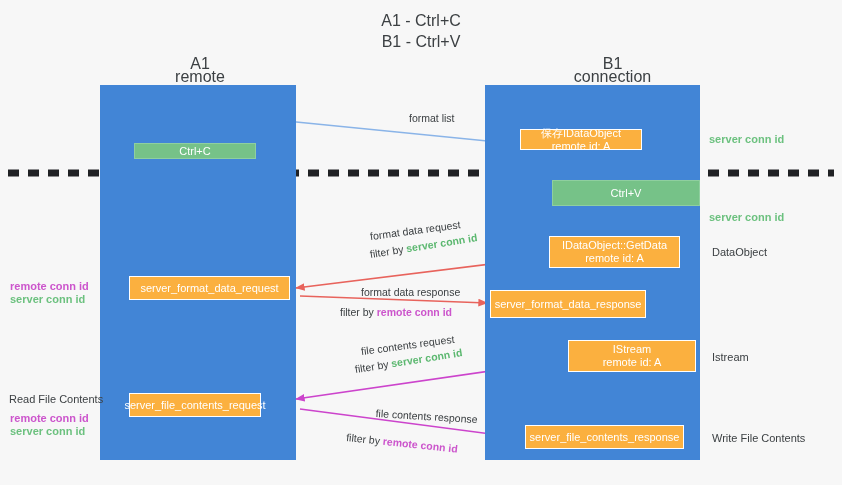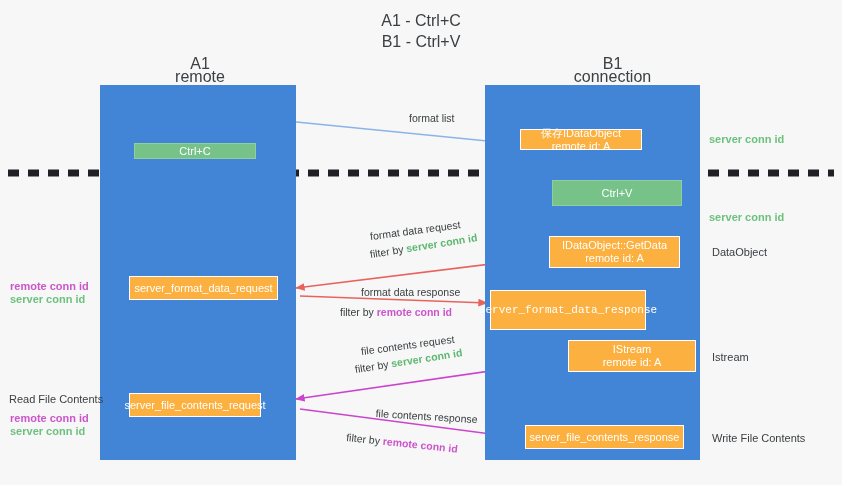--- a/index.html
+++ b/index.html
@@ -135,33 +135,33 @@
 <div class="abs col-header" id="col-header-a1">A1
 remote</div>
 <div class="abs col-header" id="col-header-b1">B1
 connection</div>
 
 <div class="abs lane" id="lane-a1"></div>
 <div class="abs lane" id="lane-b1"></div>
 
 <div class="abs box green" style="left:134px; top:104px; width:122px; height:16px;margin-top:39px;">Ctrl+C</div>
 
-<div class="abs box orange" style="left:129px; top:276px; width:149px; height:24px;">server_format_data_request</div>
+<div class="abs box orange" style="left:129px; top:276px; width:161px; height:24px;">server_format_data_request</div>
 
 <div class="abs box orange" style="left:129px; top:393px; width:132px; height:24px;">server_file_contents_request</div>
 
 <div class="abs box orange" style="left:520px; top:129px; width:122px; height:21px;">保存IDataObject
 remote id: A</div>
 
-<div class="abs box green" style="left:552px; top:180px; width:130px; height:26px;">Ctrl+V</div>
+<div class="abs box green" style="left:552px; top:180px; width:148px; height:26px;">Ctrl+V</div>
 
 <div class="abs box orange" style="left:549px; top:236px; width:131px; height:32px;">IDataObject::GetData
 remote id: A</div>
 
-<div class="abs box orange" style="left:490px; top:290px; width:156px; height:40px;font-family:Liberation Mono, monospace;">server_format_data_response</div>
+<div class="abs box orange" style="left:490px; top:290px; width:156px; height:28px;">server_format_data_response</div>
 
 <div class="abs box orange" style="left:568px; top:340px; width:128px; height:32px;">IStream
 remote id: A</div>
 
 <div class="abs box orange" style="left:525px; top:425px; width:159px; height:24px;">server_file_contents_response</div>
 
 <div class="abs side-label green" style="left:709px; top:132px;">server conn id</div>
 
 <div class="abs side-label green" style="left:709px; top:210px;">server conn id</div>
 

